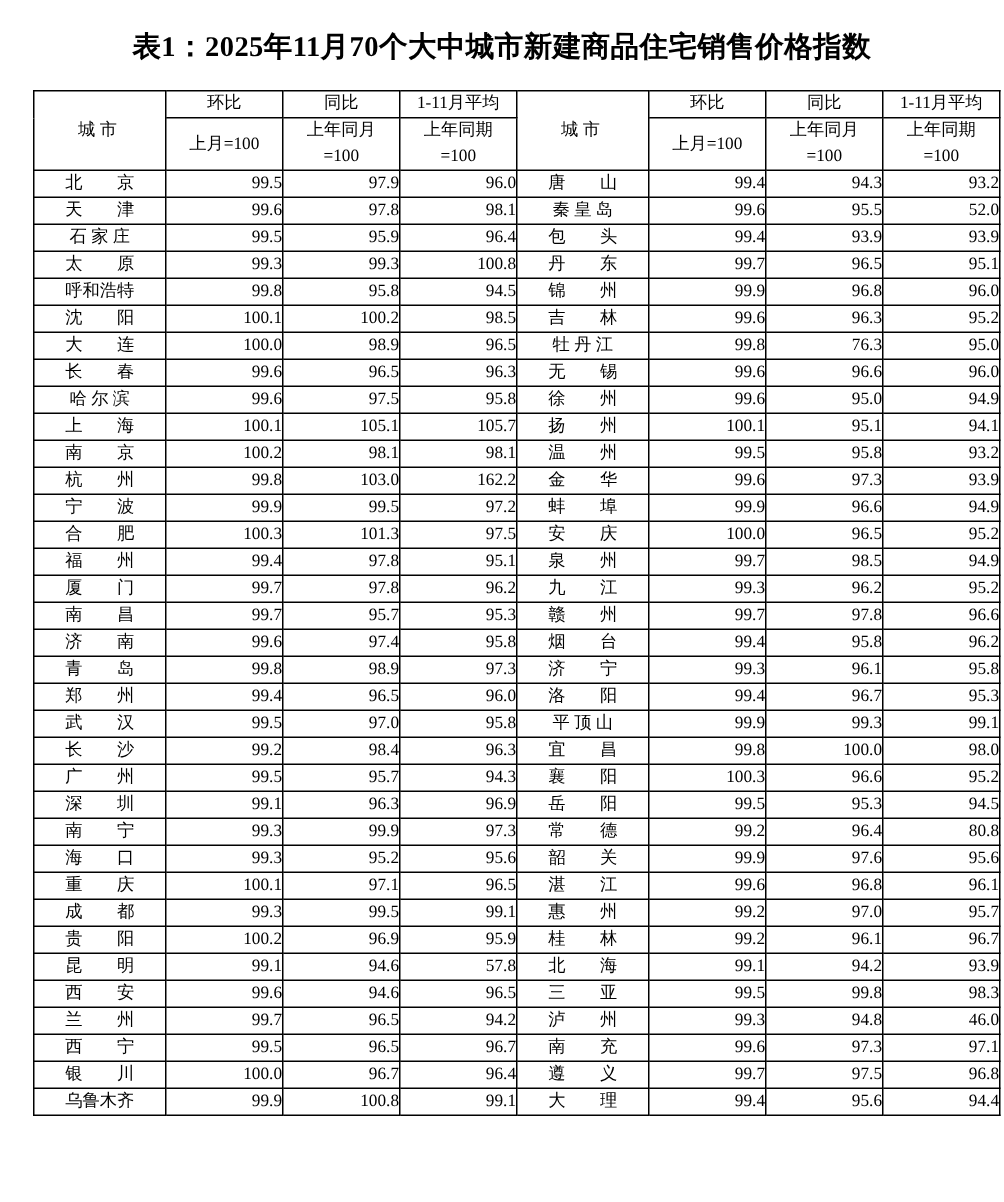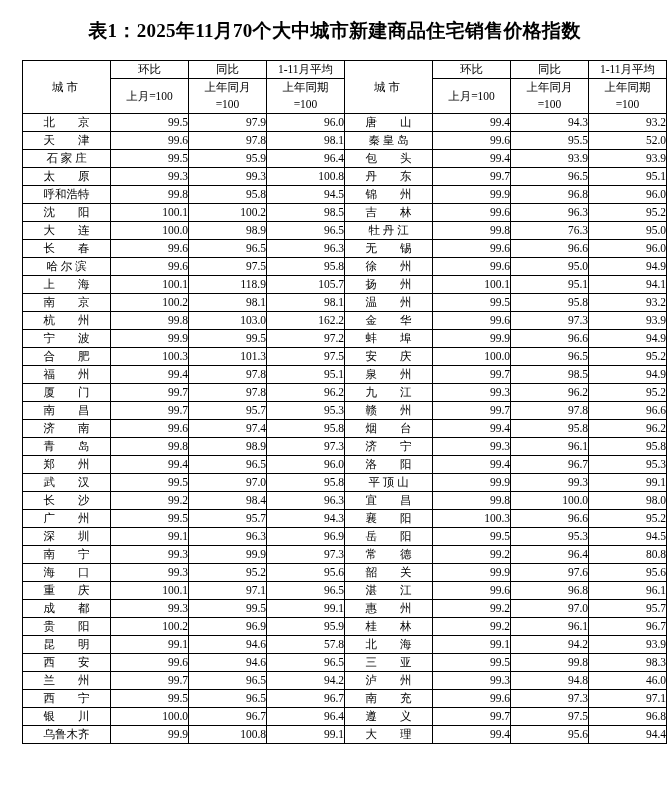--- a/index.html
+++ b/index.html
@@ -216,21 +216,21 @@
           <td class="num">97.5</td>
           <td class="num">95.8</td>
           <td class="city">徐　　州</td>
           <td class="num">99.6</td>
           <td class="num">95.0</td>
           <td class="num">94.9</td>
         </tr>
         <tr>
           <td class="city">上　　海</td>
           <td class="num">100.1</td>
-          <td class="num">118.9</td>
+          <td class="num">105.1</td>
           <td class="num">105.7</td>
           <td class="city">扬　　州</td>
           <td class="num">100.1</td>
           <td class="num">95.1</td>
           <td class="num">94.1</td>
         </tr>
         <tr>
           <td class="city">南　　京</td>
           <td class="num">100.2</td>
           <td class="num">98.1</td>

